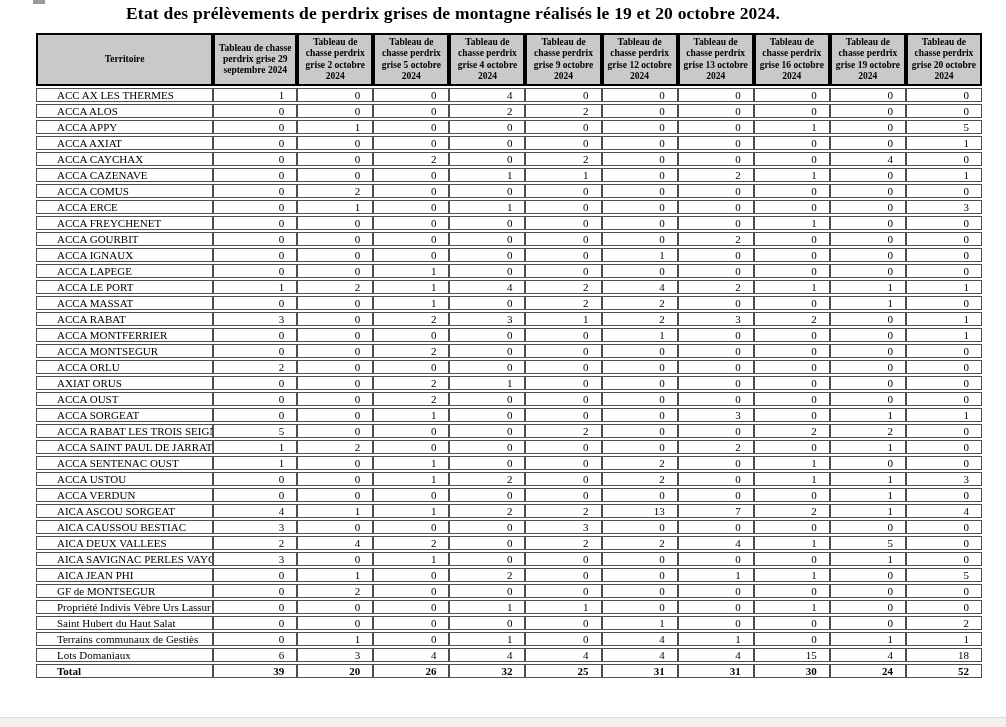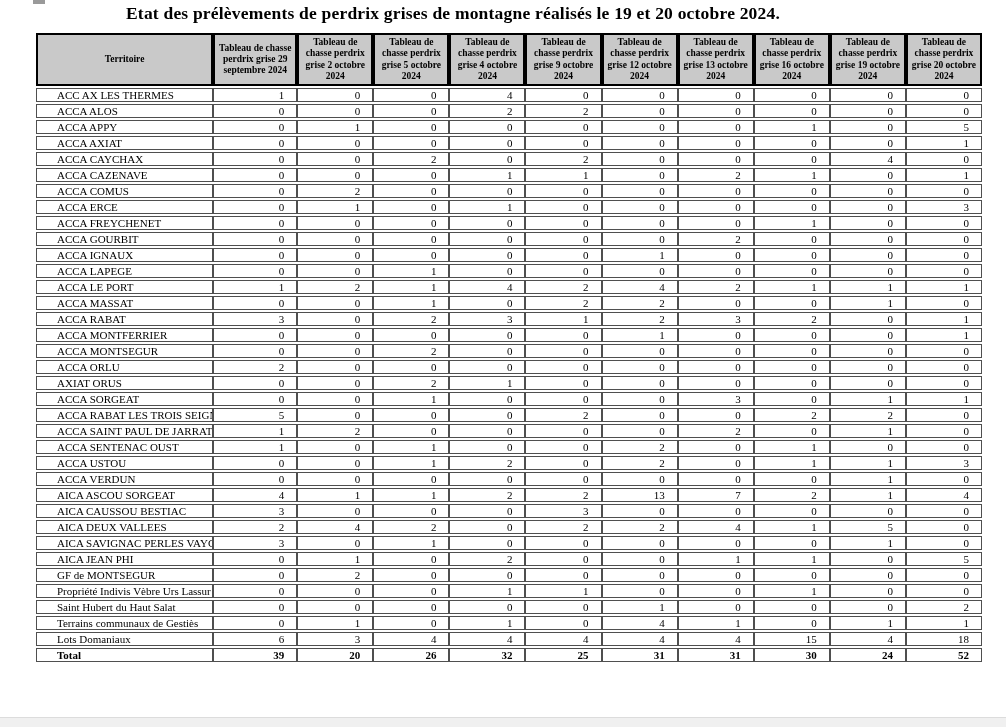--- a/index.html
+++ b/index.html
@@ -374,20 +374,33 @@
           <td class="num">2</td>
           <td class="num">1</td>
           <td class="num">0</td>
           <td class="num">0</td>
           <td class="num">0</td>
           <td class="num">0</td>
           <td class="num">0</td>
           <td class="num">0</td>
         </tr>
         <tr>
+          <td class="terr">ACCA OUST</td>
+          <td class="num">0</td>
+          <td class="num">0</td>
+          <td class="num">2</td>
+          <td class="num">0</td>
+          <td class="num">0</td>
+          <td class="num">0</td>
+          <td class="num">0</td>
+          <td class="num">0</td>
+          <td class="num">0</td>
+          <td class="num">0</td>
+        </tr>
+        <tr>
           <td class="terr">ACCA SORGEAT</td>
           <td class="num">0</td>
           <td class="num">0</td>
           <td class="num">1</td>
           <td class="num">0</td>
           <td class="num">0</td>
           <td class="num">0</td>
           <td class="num">3</td>
           <td class="num">0</td>
           <td class="num">1</td>

